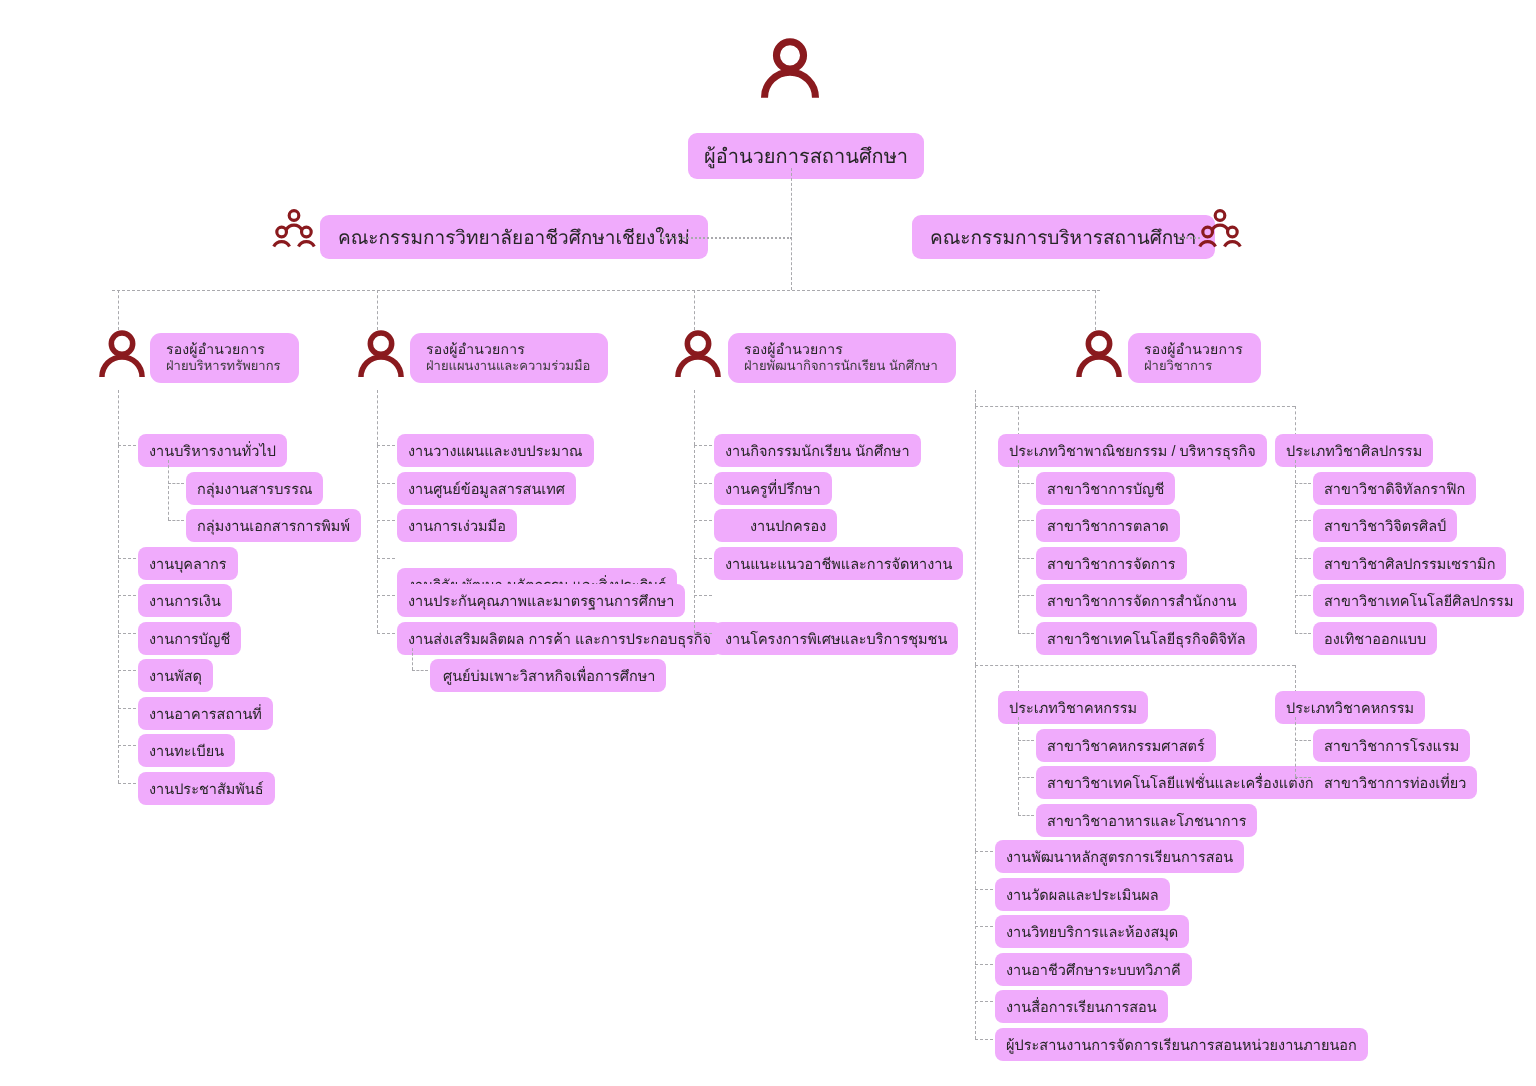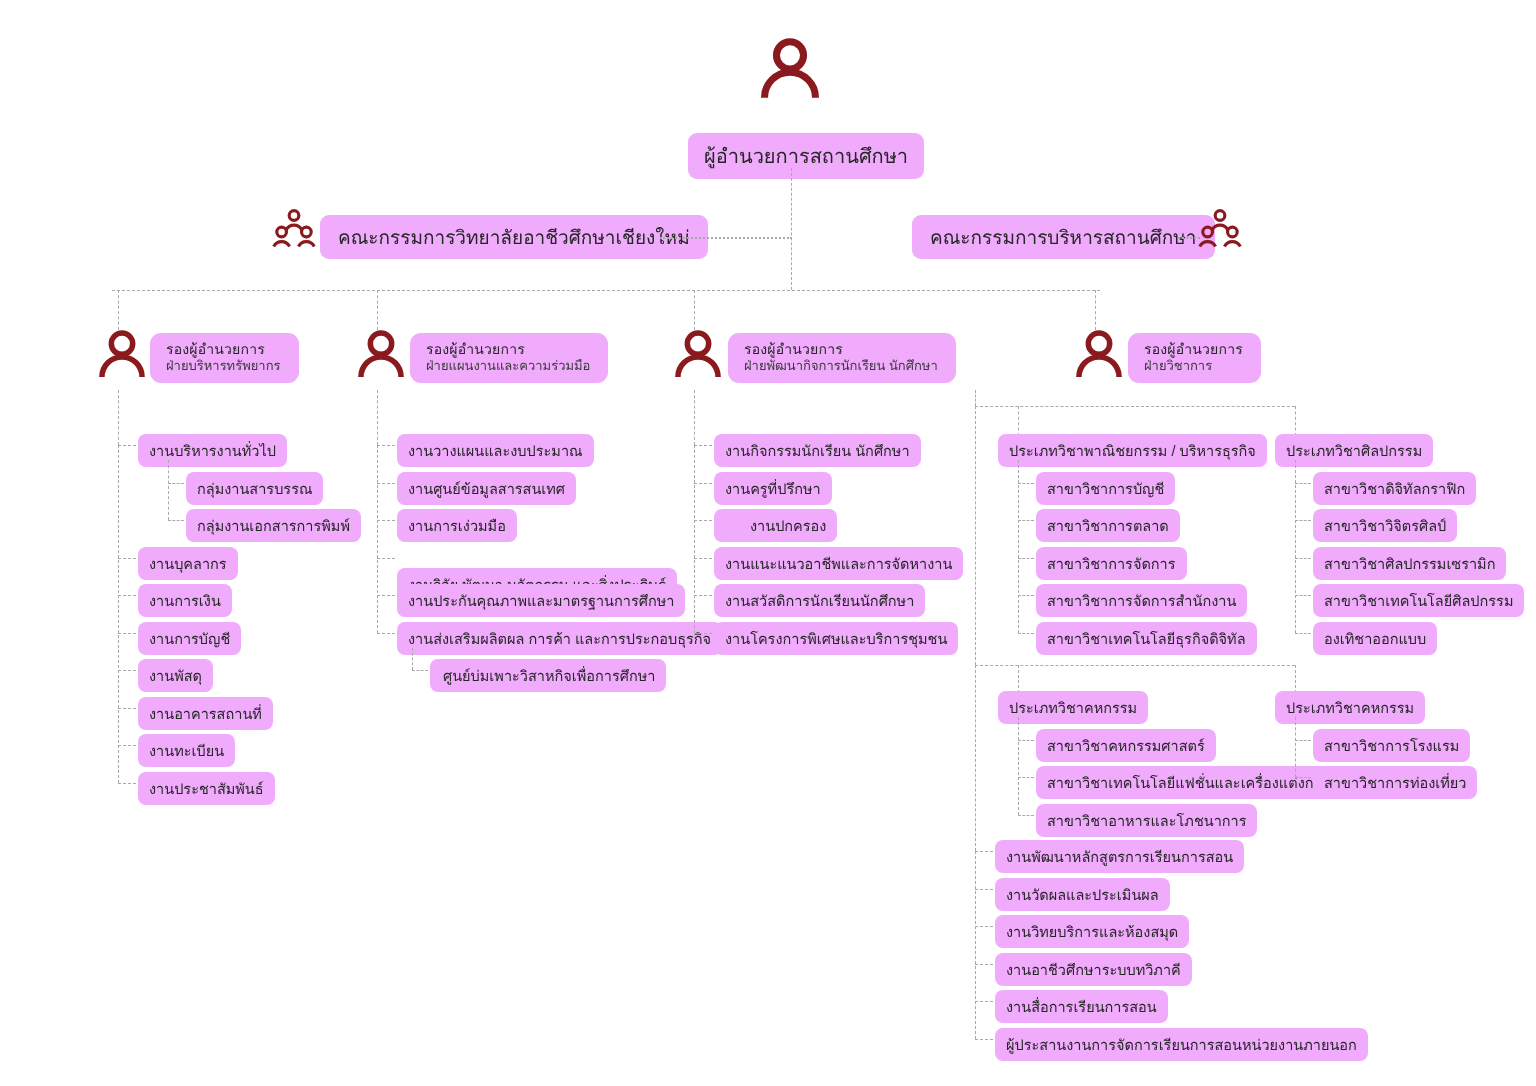--- a/index.html
+++ b/index.html
@@ -219,23 +219,20 @@
     </div>
     <div class="ln hl" style="left: 694px; top: 520px; width: 18px;"></div>
     <div class="pill item" style="left: 714px; top: 509px; padding-left: 36px;">
       <span>งานปกครอง</span>
     </div>
     <div class="ln hl" style="left: 694px; top: 557.5px; width: 18px;"></div>
     <div class="pill item" style="left: 714px; top: 546.5px;">
       <span>งานแนะแนวอาชีพและการจัดหางาน</span>
     </div>
     <div class="ln hl" style="left: 694px; top: 595px; width: 18px;"></div>
-    <div class="pill item" style="left: 714px; top: 584px;">
-      <span>งานสวัสดิการนักเรียนนักศึกษา</span>
-    </div>
     <div class="ln hl" style="left: 694px; top: 632.5px; width: 18px;"></div>
     <div class="pill item" style="left: 714px; top: 621.5px;">
       <span>งานโครงการพิเศษและบริการชุมชน</span>
     </div>
     <div class="ln vl" style="left: 694px; top: 445px; height: 187.5px;"></div>
     <div class="ln vl" style="left: 975px; top: 390px; height: 16px;"></div>
     <div class="ln hl" style="left: 975px; top: 406px; width: 320px;"></div>
     <div class="ln vl" style="left: 1295px; top: 406px; height: 30px;"></div>
     <div class="ln vl" style="left: 1018px; top: 406px; height: 30px;"></div>
     <div class="pill grp" style="left: 998px; top: 434px;">

